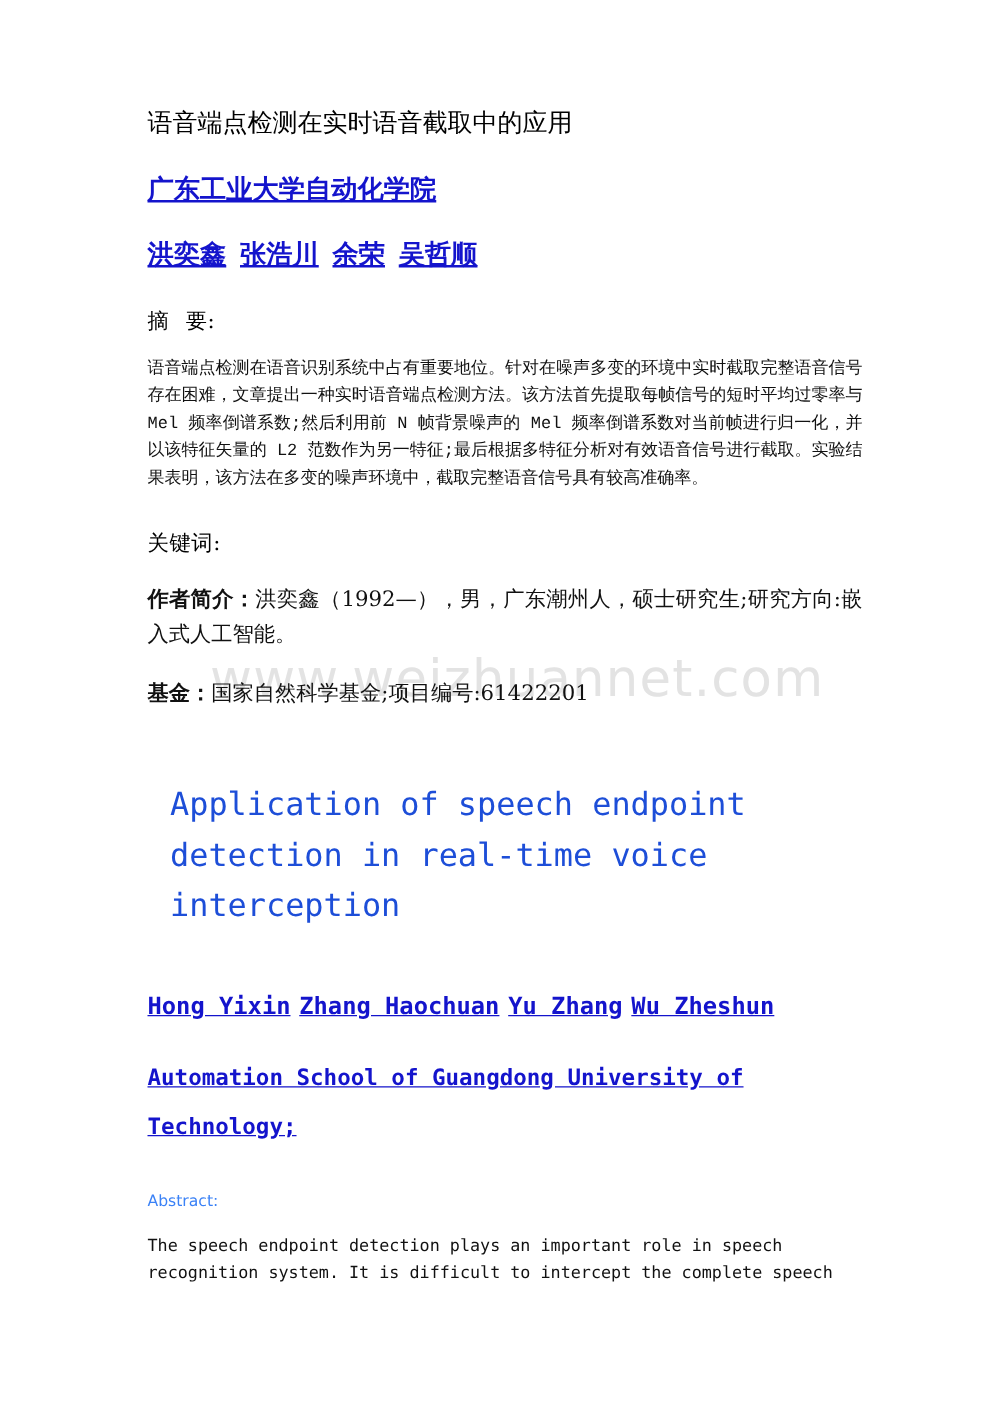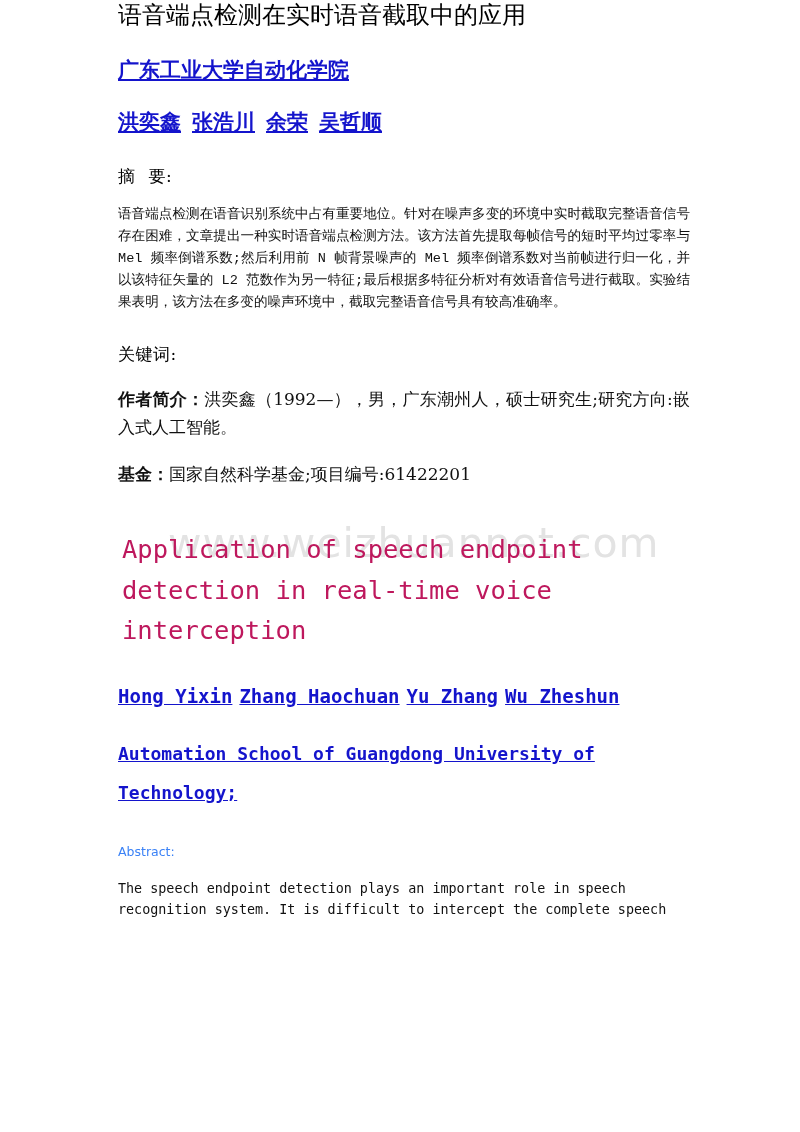--- a/index.html
+++ b/index.html
@@ -43,24 +43,25 @@
 
   .content {
     position: relative;
     z-index: 1;
     padding: 0 110px 0 118px;
   }
 
   
   .cn-title {
     font-family: "DejaVu Serif", "Liberation Serif", serif;
-    font-size: 24px;
+    font-size: 20px;
     font-weight: normal;
     line-height: 1.25;
     margin: 0;
+    padding-top: 86px;
     letter-spacing: 0px;
   }
 
   
   .link-row {
     margin: 0;
     padding: 0;
     color: #1414cc;
   }
   .cn-authors {
@@ -122,24 +123,24 @@
   }
   .meta-row .b { font-weight: bold; }
   .fund-row { padding-top: 20px; }
 
   
   .en-title {
     font-family: "DejaVu Sans Mono", "Liberation Mono", monospace;
     font-size: 25.5px;
     font-weight: normal;
     line-height: 1.6;
-    margin: 4px;
+    margin: 18px;
     padding-top: 36px;
     padding-right: 60px;
-    color: #be185d;
+    color: #1d4ed8;
   }
 
   .en-authors {
     font-family: "DejaVu Sans Mono", "Liberation Mono", monospace;
     font-size: 19px;
     font-weight: bold;
     line-height: 1.4;
     padding-top: 28px;
     color: #1414cc;
   }

